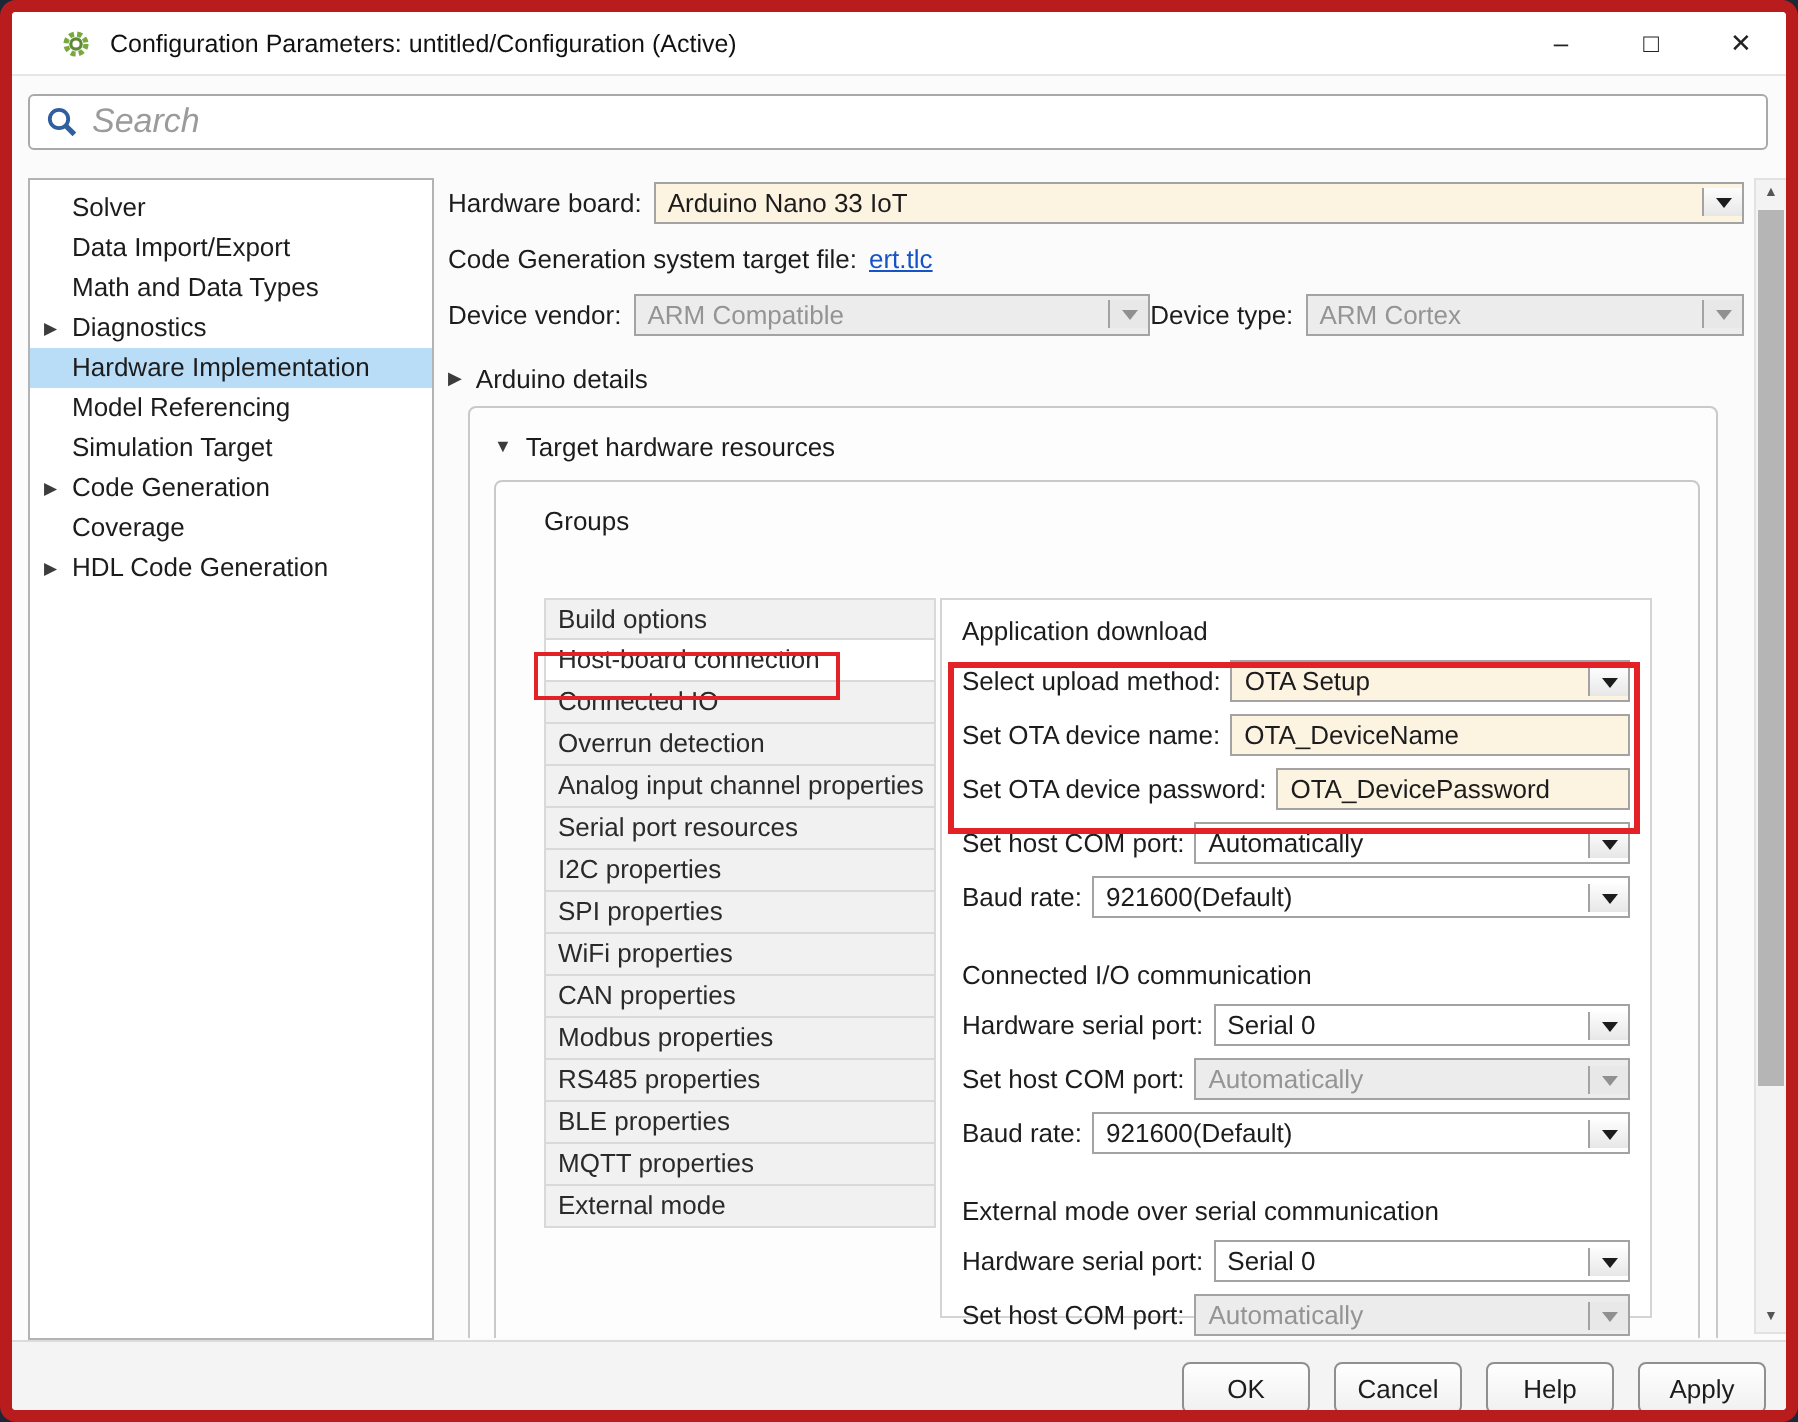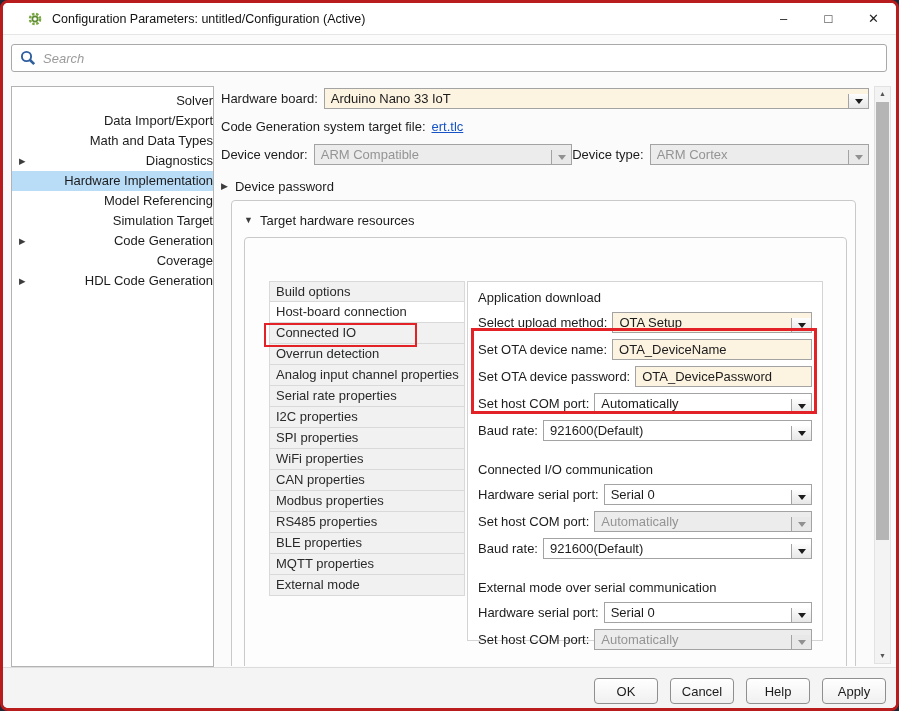--- a/index.html
+++ b/index.html
@@ -7,21 +7,21 @@
   body {
     background: #1d2736;
     font-family: "Liberation Sans", "DejaVu Sans", sans-serif;
     color: #1c1c1c;
     position: relative;
     overflow: hidden;
   }
   #window {
     position: absolute; inset: 0;
     background: #fbfbfb;
-    border: 3px solid #b91c1c;
+    border: 6px solid #b91c1c;
     border-radius: 8px;
     overflow: hidden;
   }
   
   #titlebar {
     position: absolute; left:0; top:0; right:0; height:32px;
     background:#ffffff; border-bottom:1px solid #e6e6e6;
     display:flex; align-items:center;
   }
   #titlebar .app-icon { margin-left:24px; width:16px; height:16px; }
@@ -36,42 +36,42 @@
     position:absolute; left:0; top:33px; right:0; height:42px; background:#fbfbfb;
   }
   #searchbox {
     position:absolute; left:8px; top:8px; right:9px; height:28px;
     background:#fff; border:1px solid #a9a9a9; border-radius:3px;
     display:flex; align-items:center;
   }
   #searchbox svg { margin-left:8px; }
   #search-input {
     border:none; outline:none; flex:1; height:24px; margin-left:7px;
-    font-family:"Liberation Sans",sans-serif; font-size:13px; font-style:italic; color:#444;
+    font-family:"Liberation Sans",sans-serif; font-size:17px; font-style:italic; color:#444;
     background:transparent;
   }
   #search-input::placeholder { color:#9b9b9b; font-style:italic; }
   
   #sidebar {
     position:absolute; left:8px; top:83px; width:203px; height:581px;
     background:#fff; border:1px solid #b3b3b3; padding-top:4px; font-size:13px;
   }
-  .tree-item { position:relative; height:20px; line-height:20px; padding-left:21px; white-space:nowrap; color:#1c1c1c;text-align:right; }
+  .tree-item { position:relative; height:20px; line-height:20px; padding-left:21px; white-space:nowrap; color:#1c1c1c; }
   .tree-item .tarrow {
     position:absolute; left:7px; top:0; font-size:8.5px; color:#3c3c3c; line-height:20px;
   }
   .tree-item.selected { background:#b9dcf7; }
   
   #content {
     position:absolute; left:218px; top:75px; width:648px; height:588px;
     overflow:hidden; padding-top:9px; font-size:13px; background:#fbfbfb;
   }
   .frow { display:flex; align-items:center; height:22px; margin-bottom:7px; }
   .frow .lbl { white-space:nowrap; margin-right:6px; }
-  .combo { display:flex; align-items:flex-end; height:21px; border:1px solid #a3a3a3; background:#fff; min-width:0; }
+  .combo { display:flex; align-items:center; height:21px; border:1px solid #a3a3a3; background:#fff; min-width:0; }
   .combo .combo-text { flex:1; padding:0 6px; line-height:19px; white-space:nowrap; overflow:hidden; }
   .combo .combo-btn {
     width:20px; border-left:1px solid #a3a3a3;
     background:linear-gradient(#fdfdfd,#e7e7e7);
     display:flex; align-items:center; justify-content:center;
   }
   .combo .combo-btn::after { content:""; width:0; height:0; border:4px solid transparent; border-top:5px solid #1c1c1c; margin-top:5px; }
   .combo.warn { background:#fcf3e1; }
   .combo.disabled { background:#ececec; }
   .combo.disabled .combo-text { color:#949494; }
@@ -200,39 +200,40 @@
       </span>
       <span class="lbl" style="">Device type:</span>
       <span class="combo disabled grow1">
         <span class="combo-text">ARM Cortex</span>
         <span class="combo-btn"></span>
       </span>
     </div>
 
     <div class="expander" style="margin-top:11px">
       <span class="xarrow">▶</span>
-      <span>Device password</span>
+      <span>Arduino details</span>
     </div>
 
 
     <div id="groupbox1">
       <div class="expander">
         <span class="xarrow">▼</span>
         <span>Target hardware resources</span>
       </div>
 
       <div id="groupbox2">
+        <div id="groups-title">Groups</div>
         <div id="split">
           <div id="glist">
             <div class="group-row">Build options</div>
             <div class="group-row selected">Host-board connection</div>
             <div class="group-row">Connected IO</div>
             <div class="group-row">Overrun detection</div>
             <div class="group-row">Analog input channel properties</div>
-            <div class="group-row">Serial rate properties</div>
+            <div class="group-row">Serial port resources</div>
             <div class="group-row">I2C properties</div>
             <div class="group-row">SPI properties</div>
             <div class="group-row">WiFi properties</div>
             <div class="group-row">CAN properties</div>
             <div class="group-row">Modbus properties</div>
             <div class="group-row">RS485 properties</div>
             <div class="group-row">BLE properties</div>
             <div class="group-row">MQTT properties</div>
             <div class="group-row">External mode</div>
           </div>

